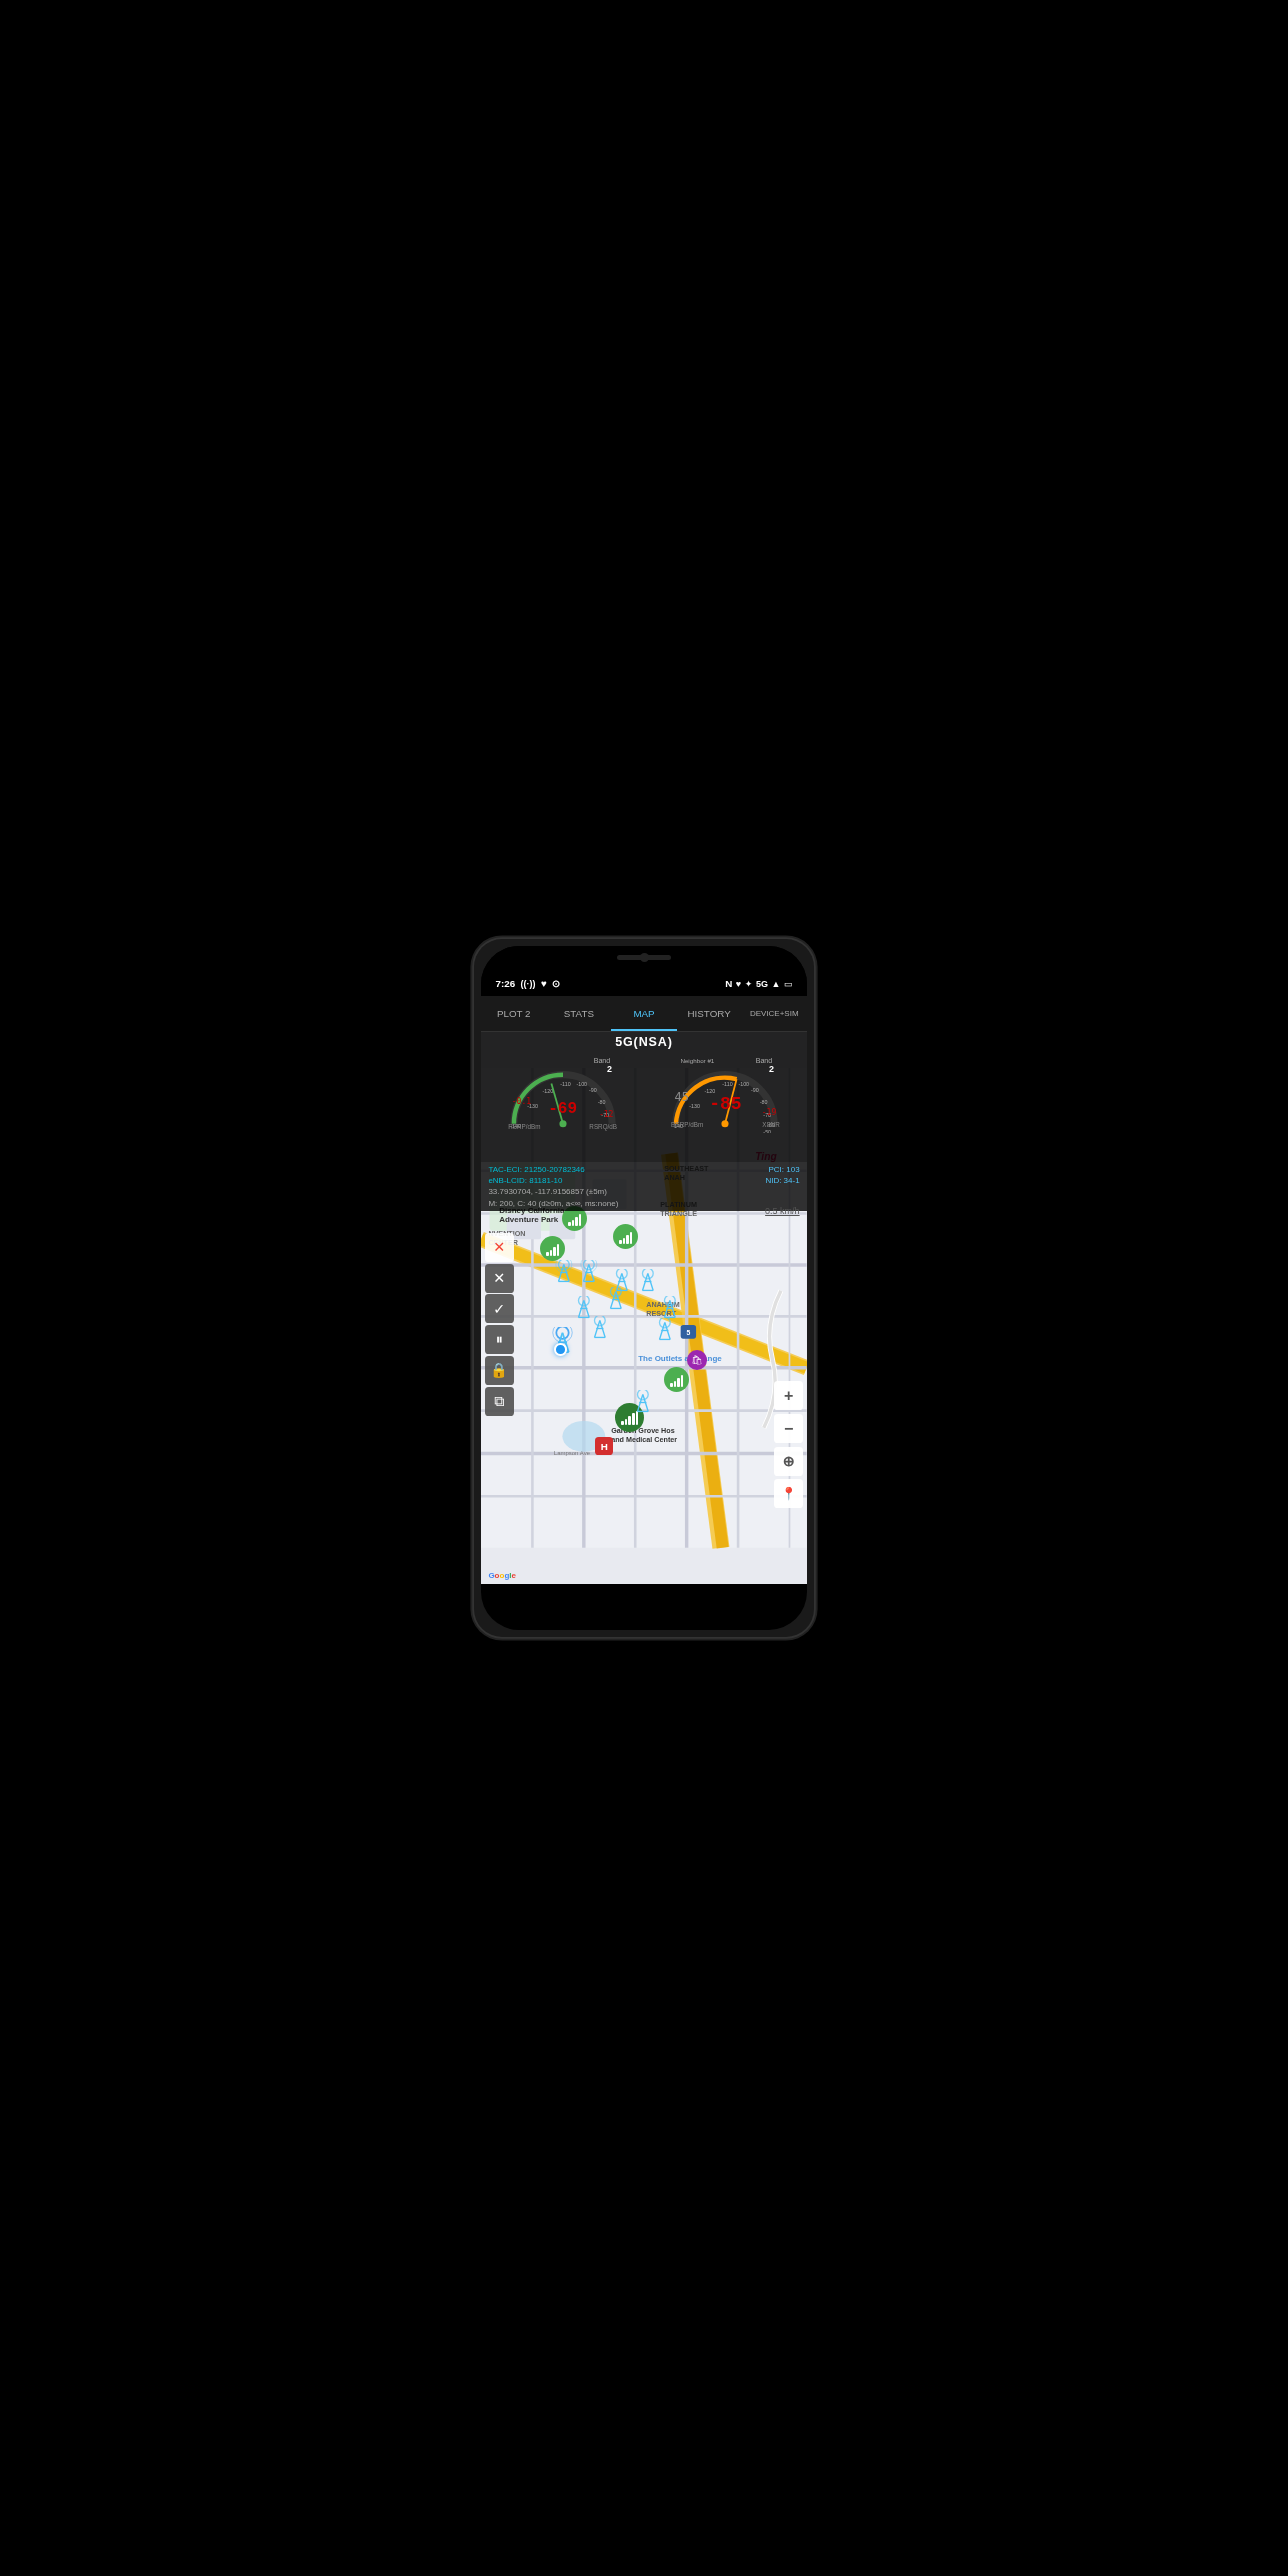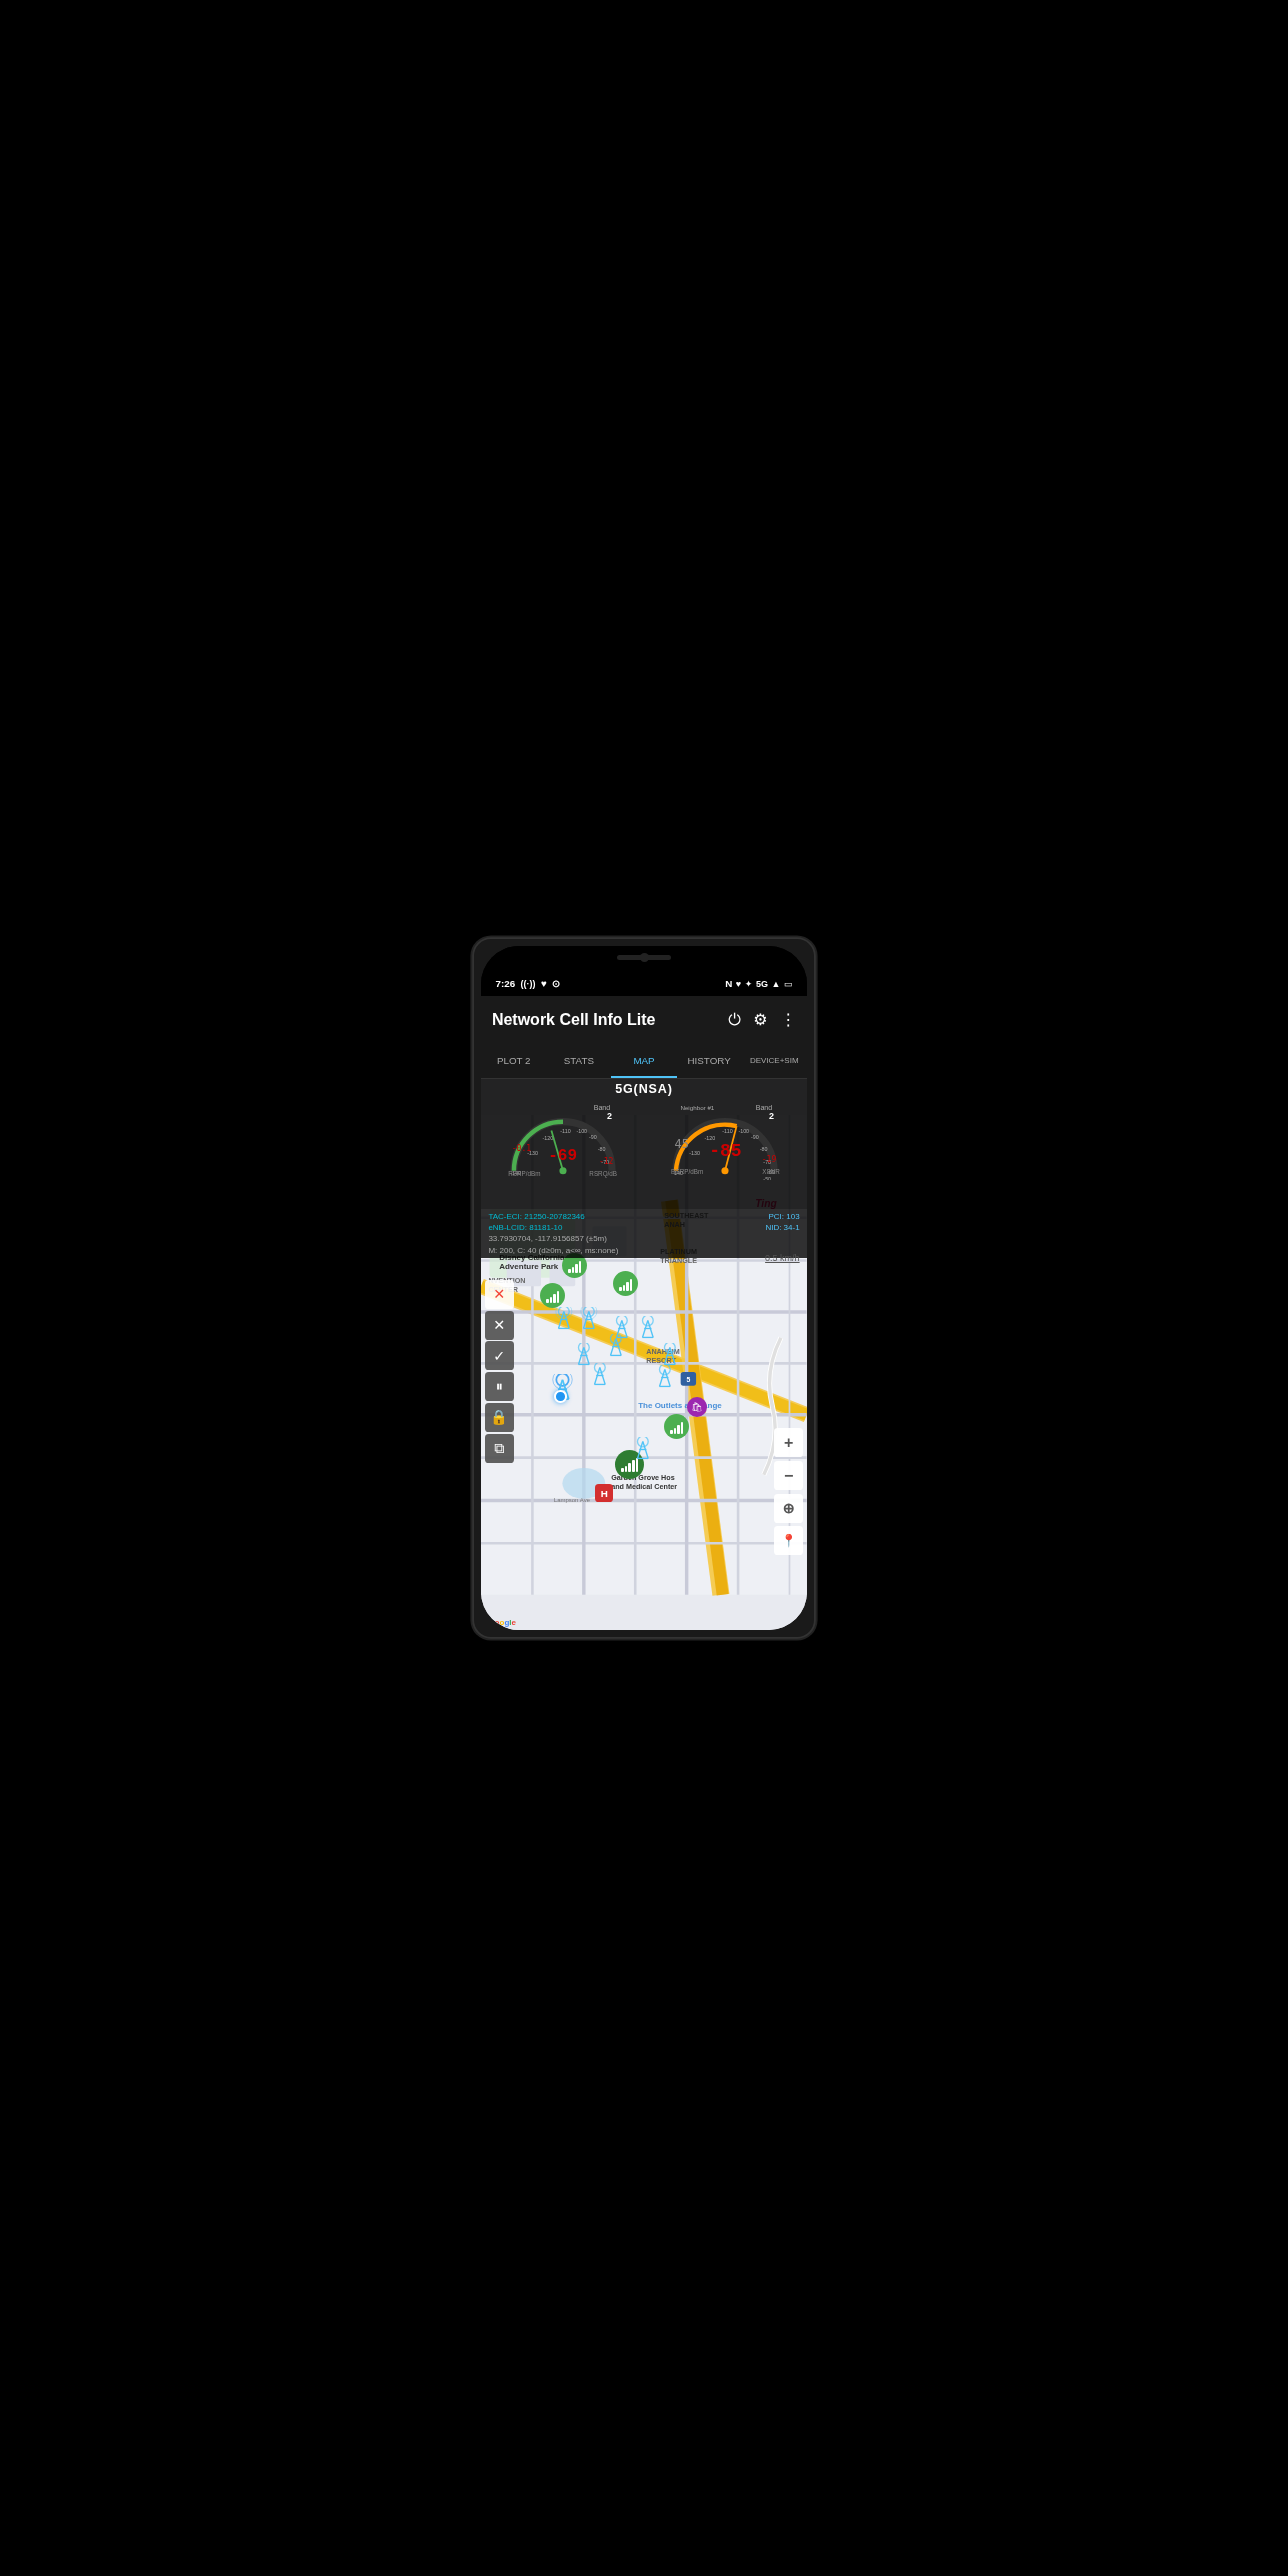--- a/index.html
+++ b/index.html
@@ -9,21 +9,21 @@
       justify-content: center;
       align-items: center;
       min-height: 100vh;
       font-family: 'Arial', sans-serif;
     }
 
     .phone-outer {
       width: 340px;
       height: 698px;
       background: #1a1a1a;
-      border-radius: 17px;
+      border-radius: 28px;
       position: relative;
       box-shadow: 0 0 0 1.8px #333, 0 0 0 3.6px #222, 0 18px 54px rgba(0,0,0,0.8);
       overflow: hidden;
     }
 
     .phone-inner {
       position: absolute;
       top: 7.2px; left: 7.2px; right: 7.2px; bottom: 7.2px;
       background: #000;
       border-radius: 38px;
@@ -416,28 +416,20 @@
       <div class="status-right">
         <span style="font-weight:bold;font-size:9.8px;">N</span>
         <span>♥</span>
         <span>✦</span>
         <span style="font-weight:bold;font-size:9px;">5G</span>
         <span>▲</span>
         <span>▭</span>
       </div>
     </div>
 
-    <div class="app-header">
-      <span class="app-title">Network Cell Info Lite</span>
-      <div class="header-icons">
-        <span class="header-icon">⏻</span>
-        <span class="header-icon">⚙</span>
-        <span class="header-icon">⋮</span>
-      </div>
-    </div>
 
     <div class="tab-bar">
       <div class="tab-item">
         <span>PLOT 2</span>
       </div>
       <div class="tab-item">
         <span>STATS</span>
       </div>
       <div class="tab-item active">
         <span>MAP</span>

